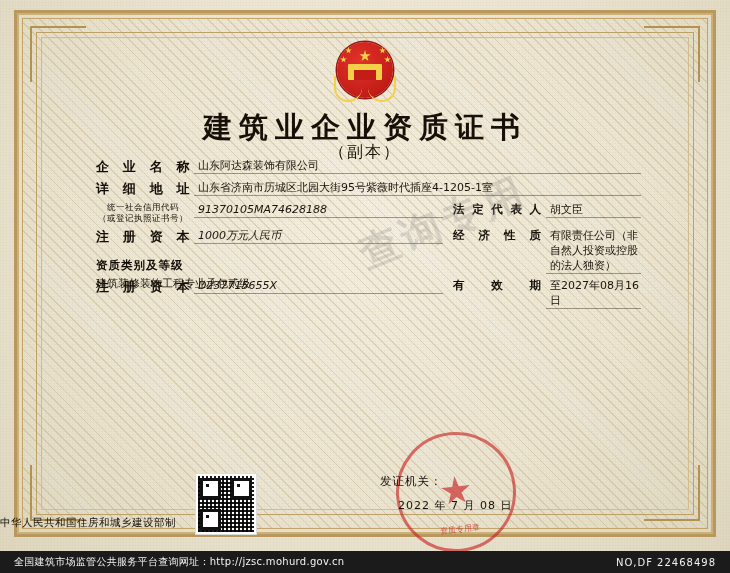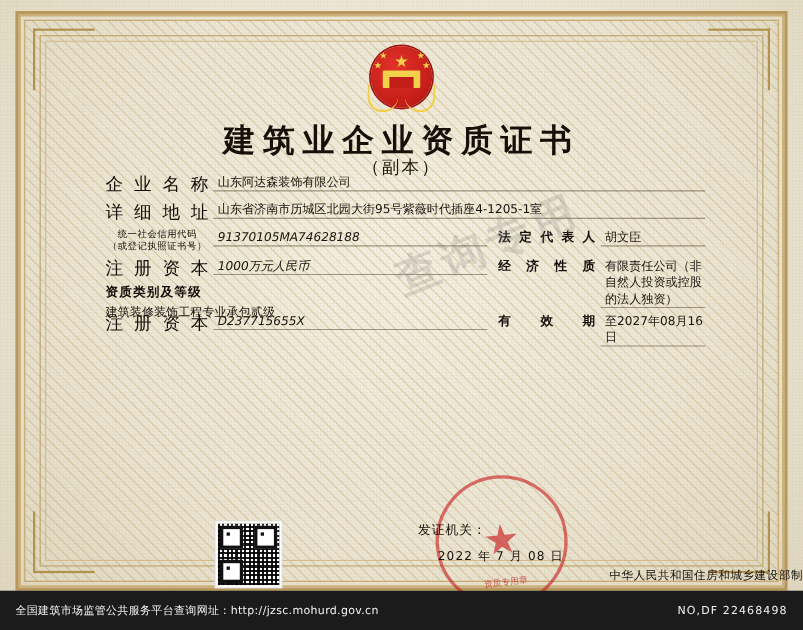--- a/index.html
+++ b/index.html
@@ -162,22 +162,22 @@
     display: flex;
     align-items: flex-start;
     margin-bottom: 4px;
     min-height: 17px;
   }
   .lbl {
     width: 94px;
     flex: 0 0 94px;
     text-align: justify;
     text-align-last: justify;
-    font-size: 16px;
-    font-weight: normal;
+    font-size: 13px;
+    font-weight: bold;
     color: #120d06;
     letter-spacing: 0.5px;
     padding-right: 4px;
   }
   .lbl.small {
     font-size: 8.5px;
     font-weight: normal;
     line-height: 11px;
     text-align-last: center;
   }
@@ -284,21 +284,21 @@
     left: 398px;
     top: 498px;
     font-size: 11px;
     color: #15100a;
     letter-spacing: 1px;
   }
   .ministry {
     position: absolute;
     left: 0; right: 0;
     top: 516px;
-    text-align: right;
+    text-align: left;
     font-size: 10.5px;
     color: #15100a;
     letter-spacing: 0.5px;
   }
 
   
   .qr {
     position: absolute;
     left: 196px;
     top: 474px;
@@ -326,21 +326,21 @@
   }
   .qr .f1 { left: 2px; top: 2px; }
   .qr .f2 { right: 2px; top: 2px; }
   .qr .f3 { left: 2px; bottom: 2px; }
 
   
   .footer {
     position: absolute;
     left: 0; right: 0;
     bottom: 0;
-    height: 36px;
+    height: 22px;
     background: #1b1b1b;
     color: #f2f2f2;
     font-size: 10px;
     display: flex;
     align-items: center;
     justify-content: space-between;
     padding: 0 14px;
     box-sizing: border-box;
   }
   .footer .left { letter-spacing: 0.3px; }

